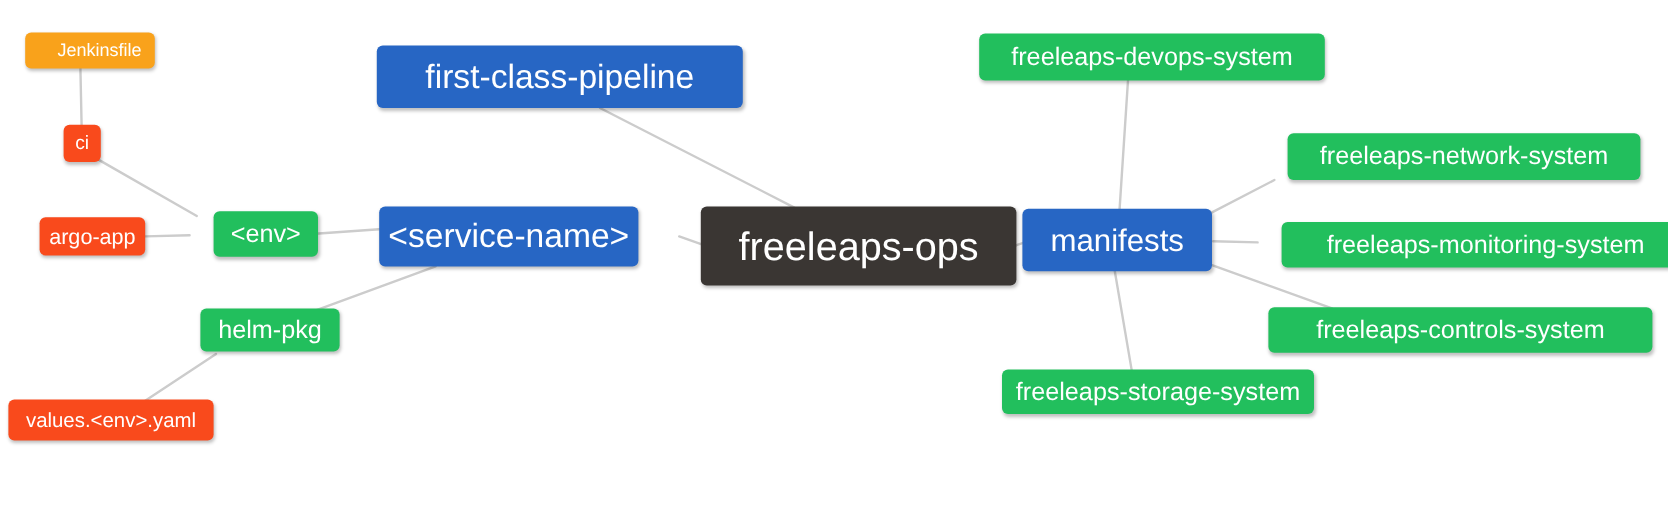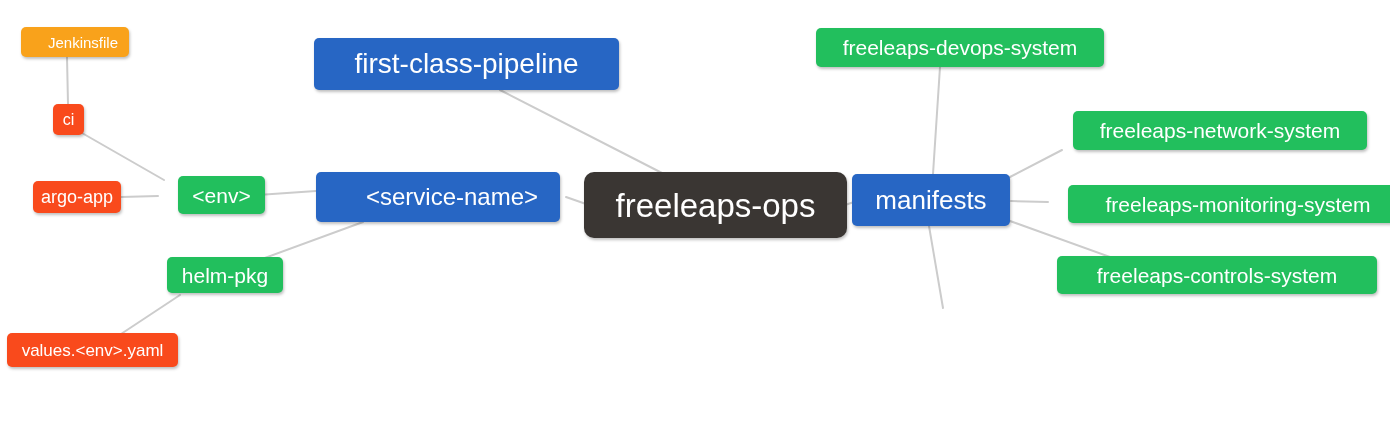--- a/index.html
+++ b/index.html
@@ -67,21 +67,22 @@
     <line x1="929" y1="226" x2="943" y2="308"></line>
   </svg>
 
   <div class="node c-orange" style="left:21px;  top:27px;  width:92px;  height:30px; font-size:15px;">Jenkinsfile</div>
   <div class="node c-red" style="left:53px;  top:104px; width:31px;  height:31px; font-size:16px;">ci</div>
   <div class="node c-red" style="left:33px;  top:181px; width:88px;  height:32px; font-size:18px;">argo-app</div>
   <div class="node c-green" style="left:158px; top:176px; width:87px;  height:38px; font-size:21px;">&lt;env&gt;</div>
   <div class="node c-green" style="left:147px; top:257px; width:116px; height:36px; font-size:21px;">helm-pkg</div>
   <div class="node c-red" style="left:7px;   top:333px; width:171px; height:34px; font-size:17px;">values.&lt;env&gt;.yaml</div>
   <div class="node c-blue" style="left:314px; top:38px;  width:305px; height:52px; font-size:28px;">first-class-pipeline</div>
-  <div class="node c-blue" style="left:316px; top:172px; width:216px; height:50px; font-size:24px;padding-left:28px;">&lt;service-name&gt;</div>
-  <div class="node c-dark" style="left:584px; top:172px; width:263px; height:66px; font-size:33px;border-radius:10px;">freeleaps-ops</div>
+  <div class="node c-blue" style="left:316px; top:172px; width:216px; height:50px; font-size:28px;">&lt;service-name&gt;</div>
+  <div class="node c-dark" style="left:584px; top:172px; width:263px; height:66px; font-size:33px;">freeleaps-ops</div>
   <div class="node c-blue" style="left:852px; top:174px; width:158px; height:52px; font-size:26px;">manifests</div>
   <div class="node c-green" style="left:796px; top:28px;  width:288px; height:39px; font-size:21px;">freeleaps-devops-system</div>
   <div class="node c-green" style="left:1053px;top:111px; width:294px; height:39px; font-size:21px;">freeleaps-network-system</div>
   <div class="node c-green" style="left:1048px;top:185px; width:340px; height:38px; font-size:21px;">freeleaps-monitoring-system</div>
   <div class="node c-green" style="left:1037px;top:256px; width:320px; height:38px; font-size:21px;">freeleaps-controls-system</div>
+  <div class="node c-green" style="left:815px; top:308px; width:260px; height:37px; font-size:21px;">freeleaps-storage-system</div>
 
 </div>
 
 </body></html>

